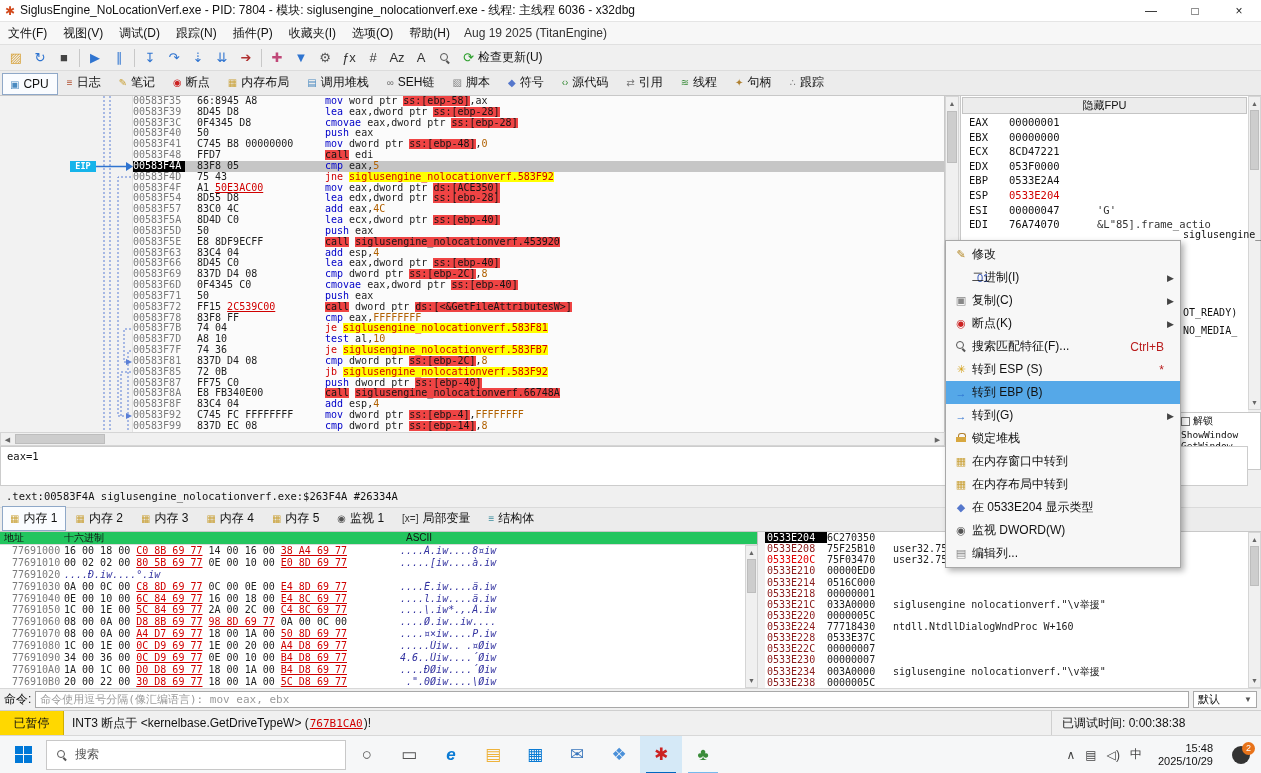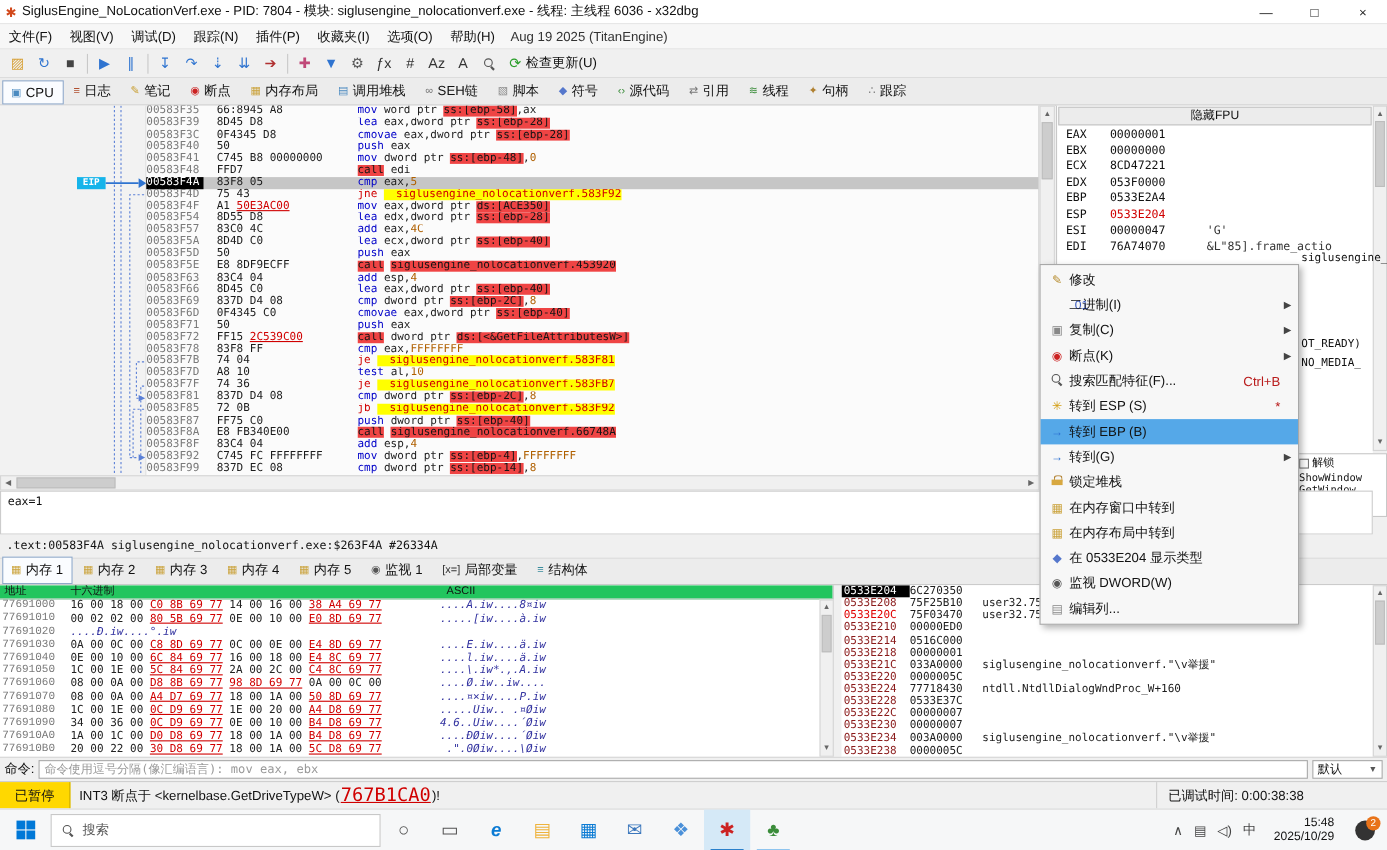--- a/index.html
+++ b/index.html
@@ -40,21 +40,21 @@
   .dis-body { margin-left:133px; display:flex; height:10.84px; line-height:10.9px; font-family:"DejaVu Sans Mono",monospace; font-size:10px; white-space:pre; }
   .dis-body.sel { background:#c6c6c6; }
   .c-addr { width:64px; flex:none; color:#7a7a7a; }
   .c-addr.eip { background:#000; color:#fff; width:52px; margin-right:12px; }
   .c-bytes { width:128px; flex:none; color:#1c1c1c; }
   .c-instr { flex:1; color:#1c1c1c; overflow:hidden; }
   .s-p { color:#1c1c1c; }
   .s-m { color:#0000c8; }
   .s-j { color:#d00000; }
   .s-y { background:#ef4444; color:#141414; }
-  .s-ry { background:#ffff00; color:#d00000;padding-left:11px; }
+  .s-ry { background:#ffff00; color:#d00000; }
   .s-n { color:#b06000; }
   .s-r { color:#d00000; text-decoration:underline; }
 
   
   .registers { position:absolute; left:960px; top:96px; width:288px; height:350px; background:#fff; border-left:1px solid #c8c8c8; overflow:hidden; }
   .fpu-head { height:17px; background:#ececec; border:1px solid #c4c4c4; margin:1px; text-align:center; font-size:11px; line-height:15px; }
   .reg-row { display:flex; height:14.6px; line-height:14.6px; font-family:"DejaVu Sans Mono",monospace; font-size:10.5px; padding-left:8px; white-space:pre; }
   .reg-name { width:40px; flex:none; }
   .reg-val { width:88px; flex:none; }
   .reg-val.red { color:#d00000; }
@@ -81,21 +81,21 @@
   
   .bottomtabs { position:absolute; left:0; top:508px; width:1261px; height:24px; background:#ececec; display:flex; align-items:flex-end; padding-left:2px; border-bottom:1px solid #c8c8c8; }
 
   
   .memdump { position:absolute; left:0; top:532px; width:758px; height:156px; background:#fff; border-right:1px solid #c0c0c0; overflow:hidden; }
   .mem-head { display:flex; height:13px; background:#22c55e; border-bottom:1px solid #d8d8d8; font-size:10px; line-height:12px; }
   .mh-addr { width:64px; padding-left:4px; }
   .mh-hex { width:336px; }
   .mh-ascii { flex:1; padding-left:6px; }
   .mem-row { display:flex; height:11.9px; line-height:11.9px; font-family:"DejaVu Sans Mono",monospace; font-size:10px; white-space:pre; }
-  .mem-addr { width:64px; flex:none; color:#7a7a7a; padding-left:2px;font-family:Liberation Mono, monospace; }
+  .mem-addr { width:64px; flex:none; color:#7a7a7a; padding-left:12px; }
   .mem-hex { width:336px; flex:none; color:#222; }
   .mem-hex .ptr { color:#d00000; text-decoration:underline; }
   .mem-ascii { flex:1; color:#3333a0; font-style:italic; overflow:hidden; }
 
   
   .stack { position:absolute; left:765px; top:532px; width:483px; height:156px; background:#fff; overflow:hidden; }
   .stk-row { display:flex; height:11.14px; line-height:11.2px; font-family:"DejaVu Sans Mono",monospace; font-size:10px; white-space:pre; }
   .stk-addr { width:62px; flex:none; color:#8a1a1a; padding-left:2px; }
   .stk-addr.esp { background:#000; color:#fff; }
   .stk-addr.red { color:#e00000; }
@@ -123,21 +123,21 @@
   .cmdbar { position:absolute; left:0; top:688px; width:1261px; height:22px; background:#f0f0f0; display:flex; align-items:center; padding:0 4px; gap:4px; border-top:1px solid #d8d8d8; }
   .cmd-label { white-space:nowrap; font-size:12px; }
   .cmd-input { flex:1; height:17px; border:1px solid #a8a8a8; background:#fff; font-size:11px; padding:0 4px; color:#333; font-family:"DejaVu Sans Mono",monospace; }
   .cmd-input::placeholder { color:#9a9a9a; font-style:normal; }
   .cmd-profile { width:64px; height:17px; border:1px solid #a8a8a8; background:#fff; display:flex; align-items:center; justify-content:space-between; padding:0 4px; font-size:11px; }
 
   
   .statusbar { position:absolute; left:0; top:710px; width:1261px; height:25px; background:#f0f0f0; display:flex; align-items:stretch; border-top:1px solid #cfcfcf; font-size:12px; }
   .sb-state { width:64px; background:#ffd800; display:flex; align-items:center; justify-content:center; border-right:1px solid #cfae00; }
   .sb-msg { flex:1; display:flex; align-items:center; padding-left:8px; white-space:nowrap; overflow:hidden; }
-  .sb-link { color:#d00000; text-decoration:underline; margin:0 1px; font-family:"DejaVu Sans Mono",monospace; font-size:17px; }
+  .sb-link { color:#d00000; text-decoration:underline; margin:0 1px; font-family:"DejaVu Sans Mono",monospace; font-size:11px; }
   .sb-time { width:210px; display:flex; align-items:center; padding-left:10px; border-left:1px solid #cfcfcf; }
 
   
   .taskbar { position:absolute; left:0; top:735px; width:1261px; height:38px; background:#f6f7f8; border-top:1px solid #d8d8d8; display:flex; align-items:center; }
   .start-btn { width:46px; height:38px; display:flex; align-items:center; justify-content:center; }
   .win-logo { display:grid; grid-template-columns:8px 8px; grid-template-rows:8px 8px; gap:1px; }
   .win-logo i { background:#0078d7; }
   .tb-search { width:300px; height:30px; background:#fff; border:1px solid #c8c8c8; display:flex; align-items:center; gap:8px; padding:0 10px; color:#555; }
   .tb-app { width:42px; height:38px; display:flex; align-items:center; justify-content:center; font-size:17px; position:relative; }
   .tb-app.active { background:#d5e9f7; }

